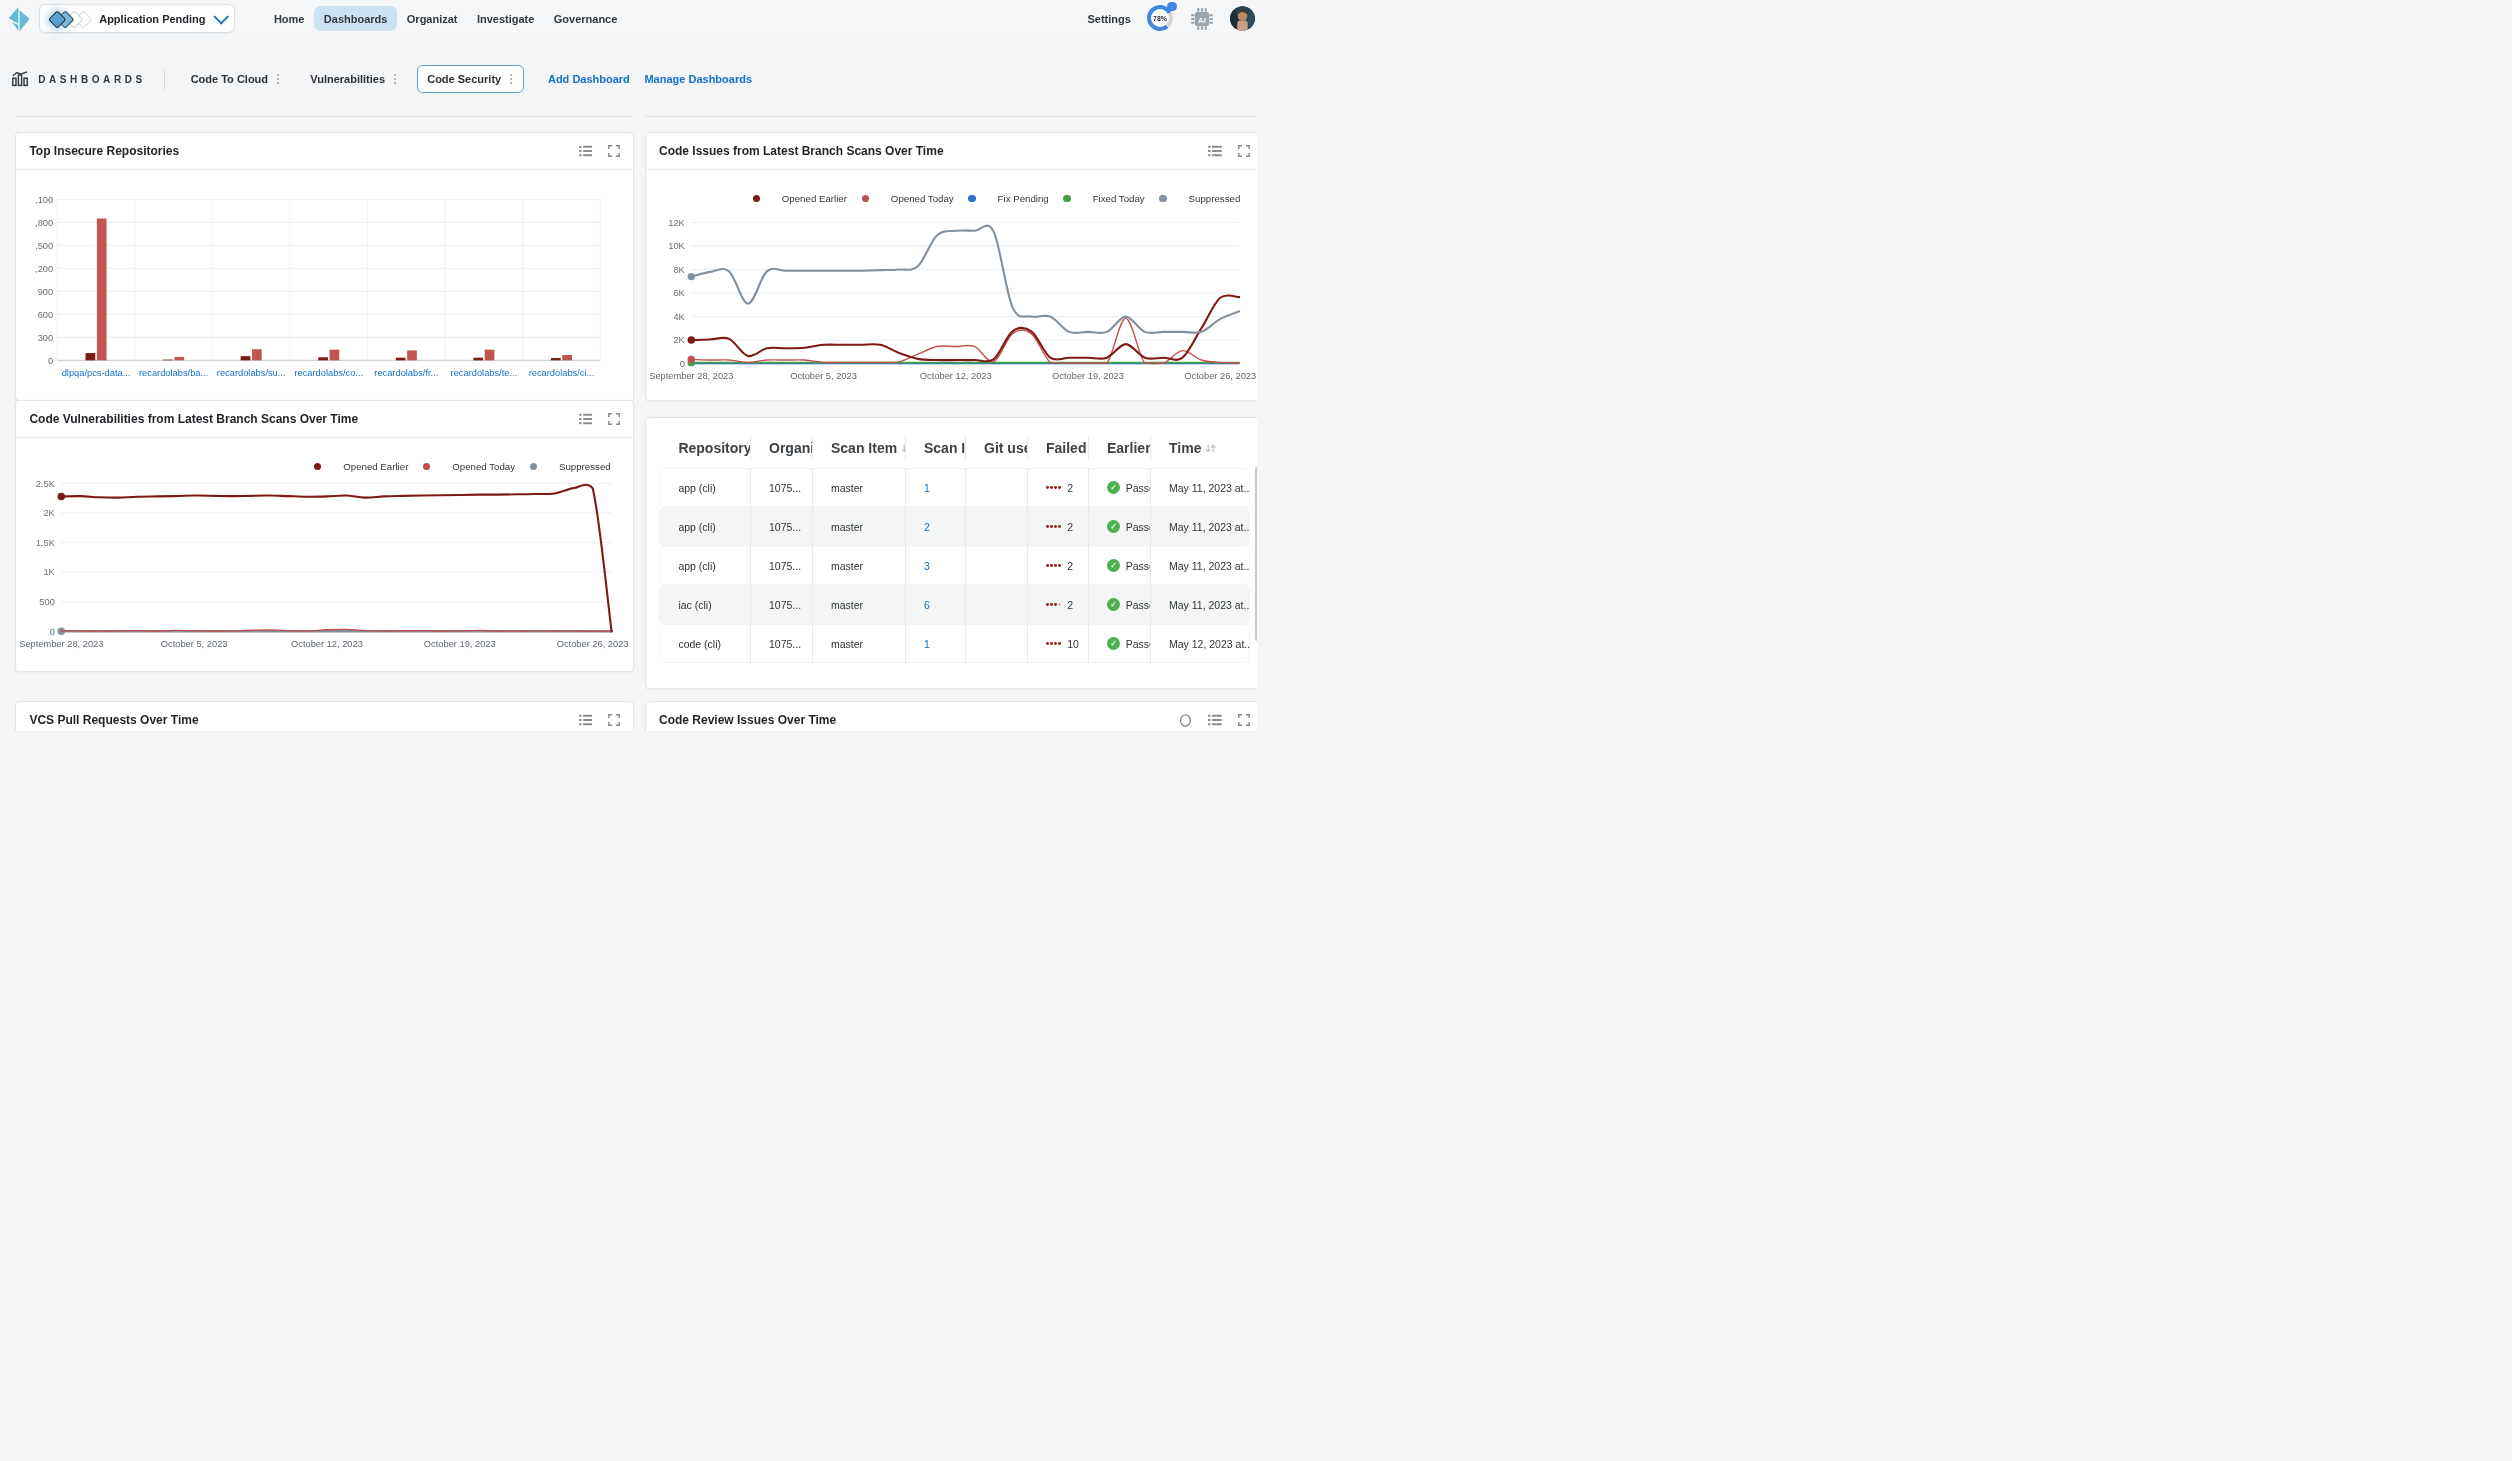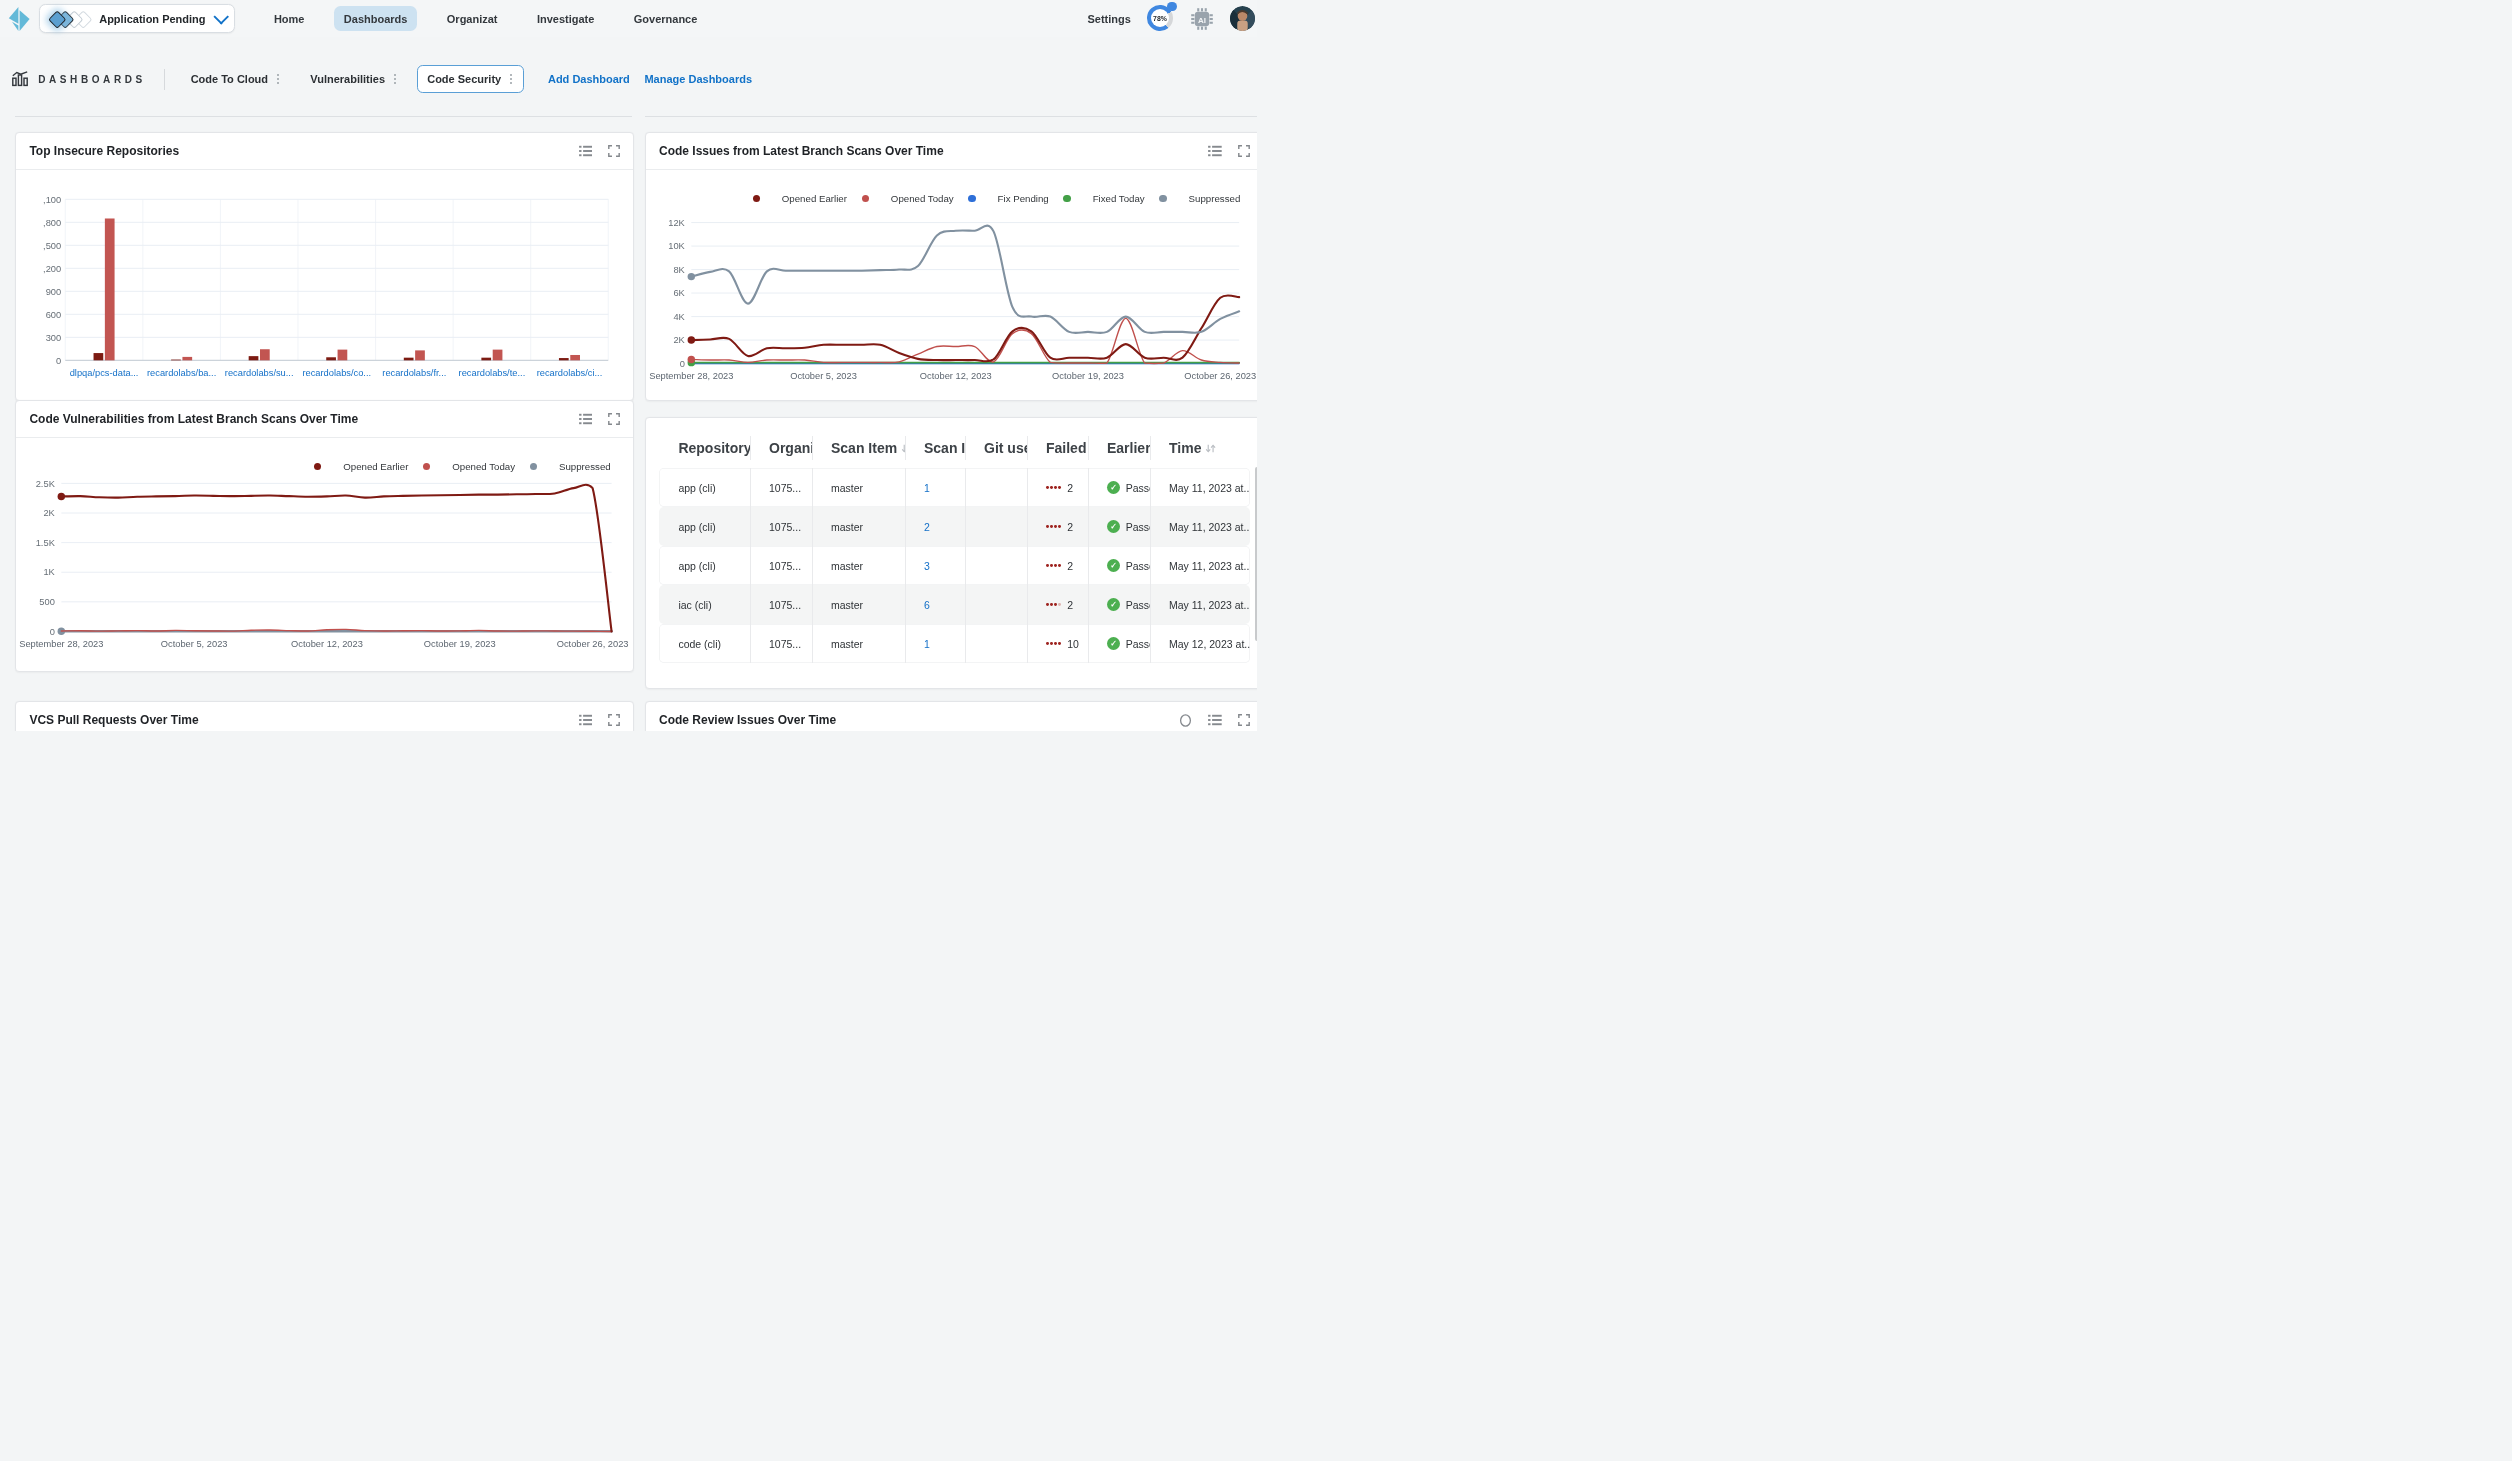--- a/index.html
+++ b/index.html
@@ -14,21 +14,21 @@
   .product-pill{margin-left:6.5px;height:27.5px;background:#fff;border:0.8px solid #d9dee3;border-radius:6.5px;
     display:flex;align-items:center;padding:0 9.7px;box-shadow:0 0.8px 1.6px rgba(0,0,0,.05);cursor:pointer;}
   .diamonds{position:relative;width:42px;height:16px;margin-right:8px;}
   .diamond{position:absolute;top:2.4px;width:10.5px;height:10.5px;transform:rotate(45deg);border-radius:2.4px;background:#fff;border:1.2px solid #c3ccd4;}
   .diamond.d1{left:1.6px;background:#5b9fd0;border-color:#20262c;box-shadow:0 0 6.5px 3.2px rgba(120,180,220,.55);z-index:3;}
   .diamond.d2{left:9.7px;background:#7cb6db;border-color:#20262c;z-index:2;}
   .diamond.d3{left:18.6px;z-index:1;}
   .diamond.d4{left:27.5px;border-color:#d3dae0;}
   .product-label{font-size:11px;font-weight:700;color:#23272b;}
   .chev{margin-left:8px;width:9px;height:9px;border-right:2px solid #1172c8;border-bottom:2px solid #1172c8;transform:rotate(45deg) translateY(-2.4px);}
-  .primary-nav{display:flex;align-items:center;margin-left:29px;gap:20px;}
+  .primary-nav{display:flex;align-items:center;margin-left:29px;gap:0;}
   .nav-item{font-size:11px;font-weight:700;color:#33383d;padding:6.5px 9.7px;border-radius:6.5px;cursor:pointer;}
   .nav-item.active{background:#cde2f1;}
   .topnav-right{margin-left:auto;display:flex;align-items:center;gap:16px;padding-right:1.6px;}
   .settings-link{font-size:11px;font-weight:700;color:#33383d;cursor:pointer;}
   .ring-wrap{position:relative;width:27.5px;height:27.5px;}
   .ring{width:26px;height:26px;border-radius:50%;background:conic-gradient(#3f87e0 0 281deg,#d5d7d9 281deg 360deg);
     display:flex;align-items:center;justify-content:center;transform:rotate(140deg);}
   .ring-inner{width:18px;height:18px;border-radius:50%;background:#fff;display:flex;align-items:center;justify-content:center;transform:rotate(-140deg);}
   .ring-inner span{font-size:6.9px;font-weight:700;color:#23272b;}
   .ring-dot{position:absolute;right:-2.4px;top:-3.2px;width:9.7px;height:9.7px;border-radius:50%;background:#3f87e0;}
@@ -210,21 +210,21 @@
             <g stroke="#85898e" stroke-width="1.8" fill="none">
               <path d="M1 5 V1 H5"></path>
               <path d="M10 1 H14 V5"></path>
               <path d="M14 10 V14 H10"></path>
               <path d="M5 14 H1 V10"></path>
             </g>
           </svg>
       </span>
     </span>
   </div>
-  <div class="panel-body" style="height:231px;padding-left:8px;">
+  <div class="panel-body" style="height:231px;">
     <svg id="chart-bar" width="615" height="231" viewBox="0 0 760 285">
         <line x1="51" y1="36" x2="51" y2="235" stroke="#eef1f6" stroke-width="1"></line>
         <line x1="146.85714285714286" y1="36" x2="146.85714285714286" y2="235" stroke="#eef1f6" stroke-width="1"></line>
         <line x1="242.71428571428572" y1="36" x2="242.71428571428572" y2="235" stroke="#eef1f6" stroke-width="1"></line>
         <line x1="338.57142857142856" y1="36" x2="338.57142857142856" y2="235" stroke="#eef1f6" stroke-width="1"></line>
         <line x1="434.42857142857144" y1="36" x2="434.42857142857144" y2="235" stroke="#eef1f6" stroke-width="1"></line>
         <line x1="530.2857142857143" y1="36" x2="530.2857142857143" y2="235" stroke="#eef1f6" stroke-width="1"></line>
         <line x1="626.1428571428571" y1="36" x2="626.1428571428571" y2="235" stroke="#eef1f6" stroke-width="1"></line>
         <line x1="722" y1="36" x2="722" y2="235" stroke="#eef1f6" stroke-width="1"></line>
         <line x1="51" y1="36" x2="722" y2="36" stroke="#e8edf4" stroke-width="1.2"></line>

